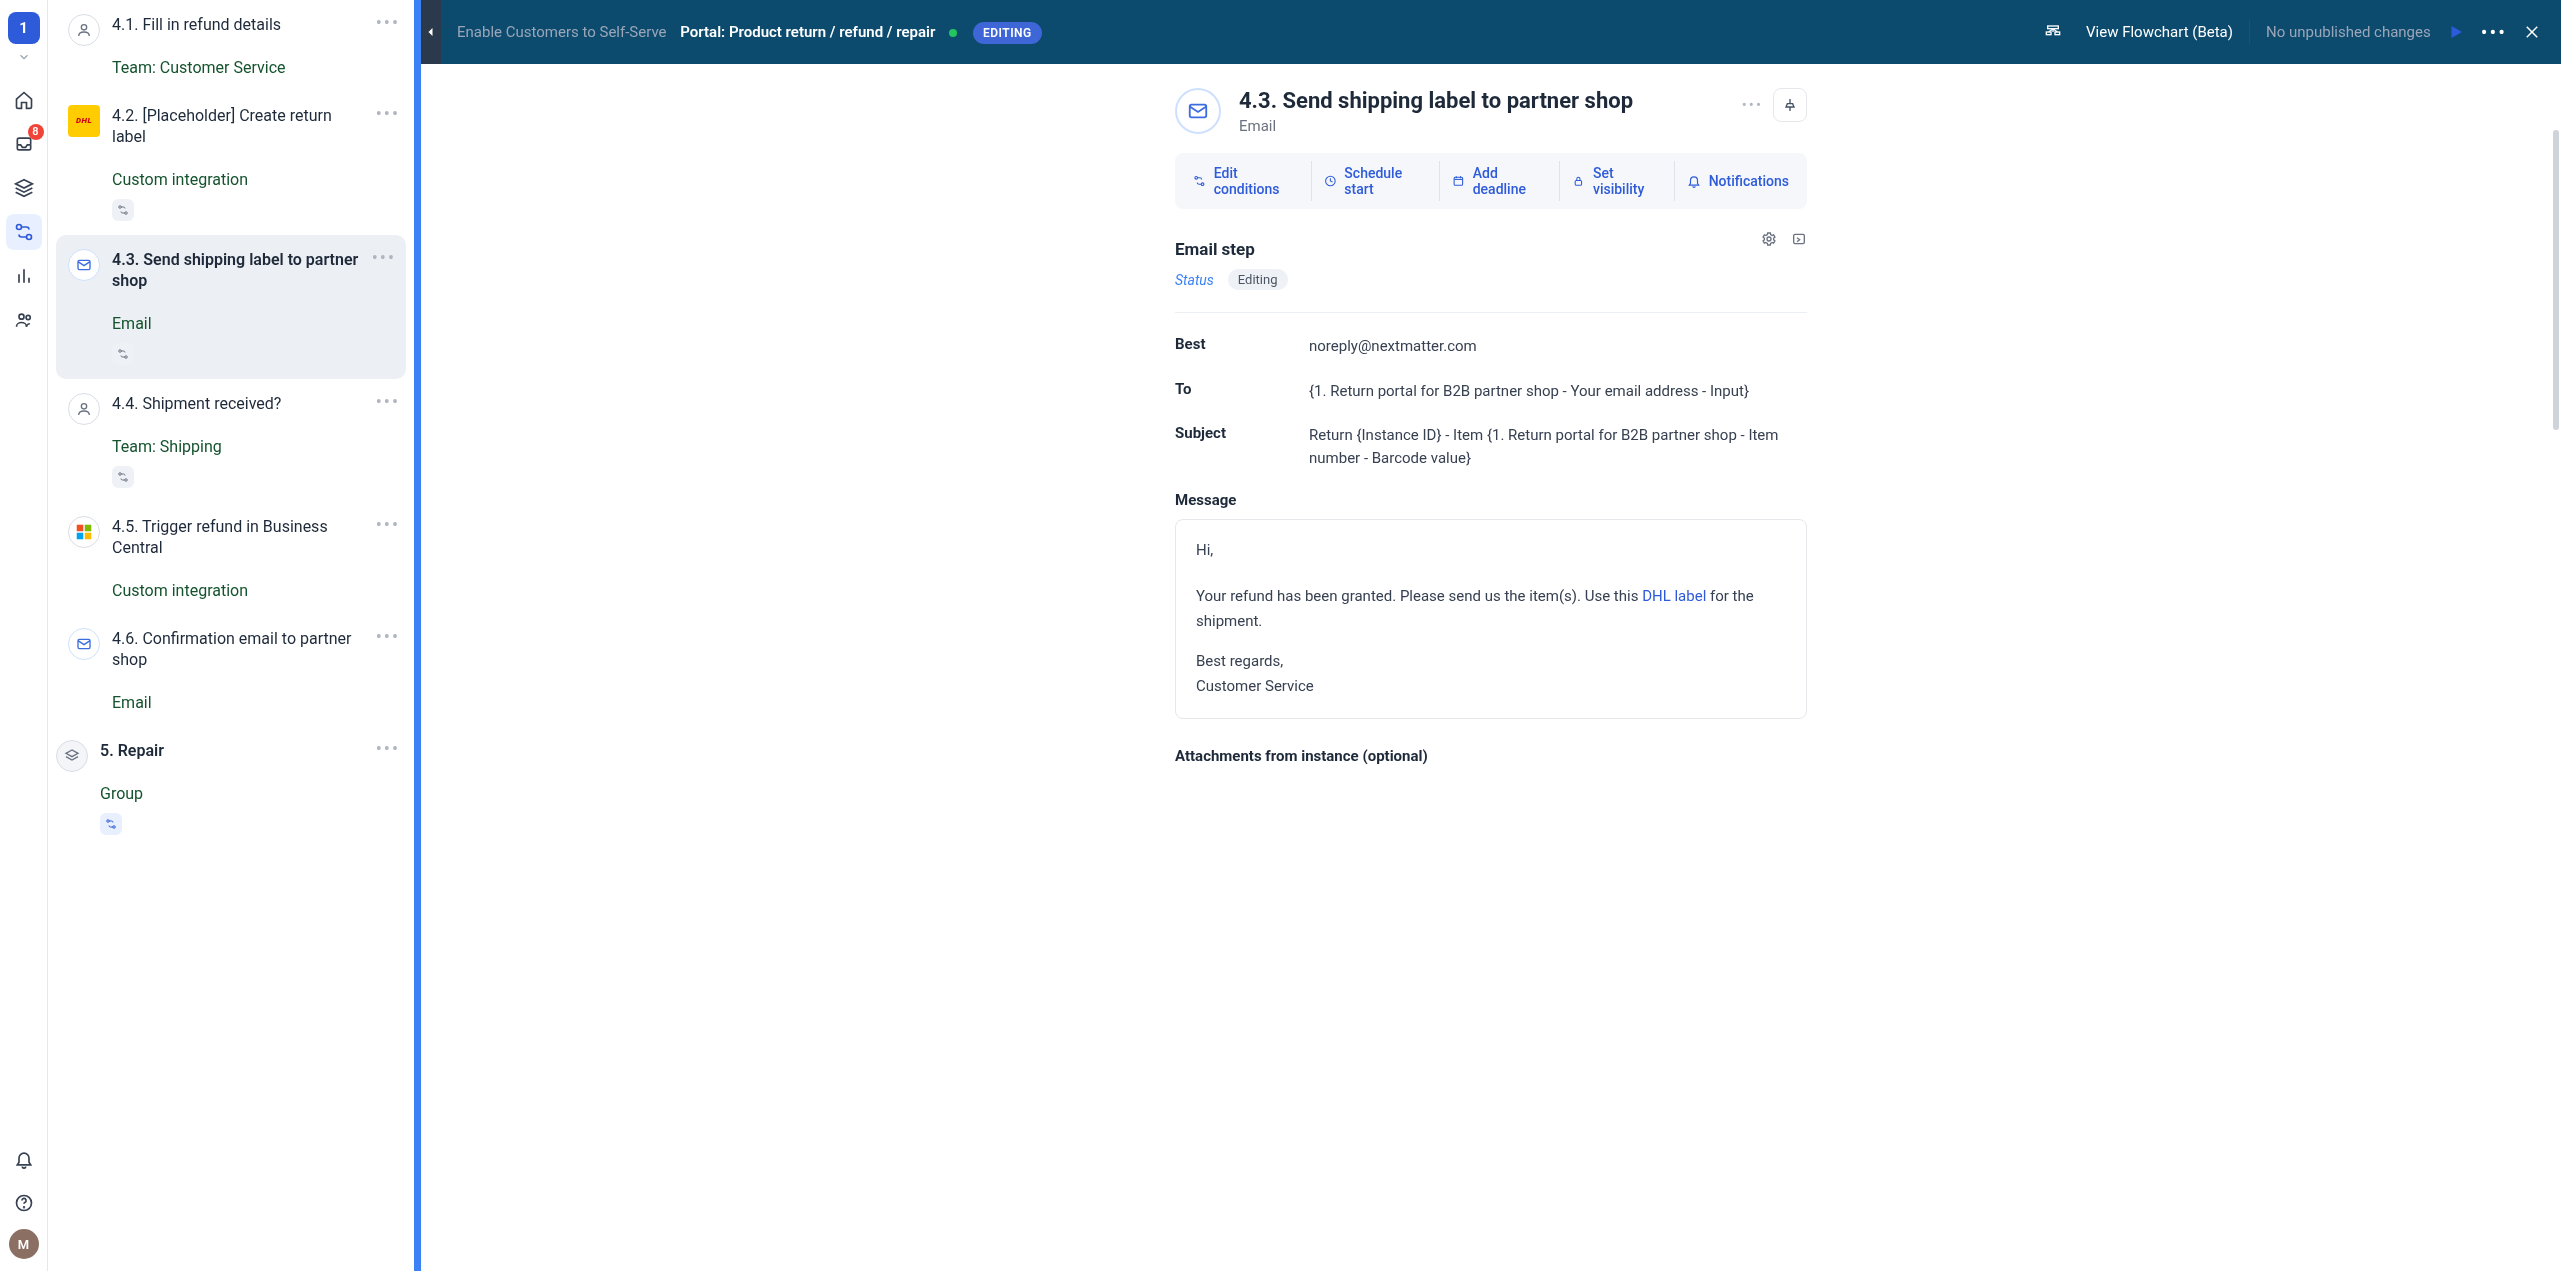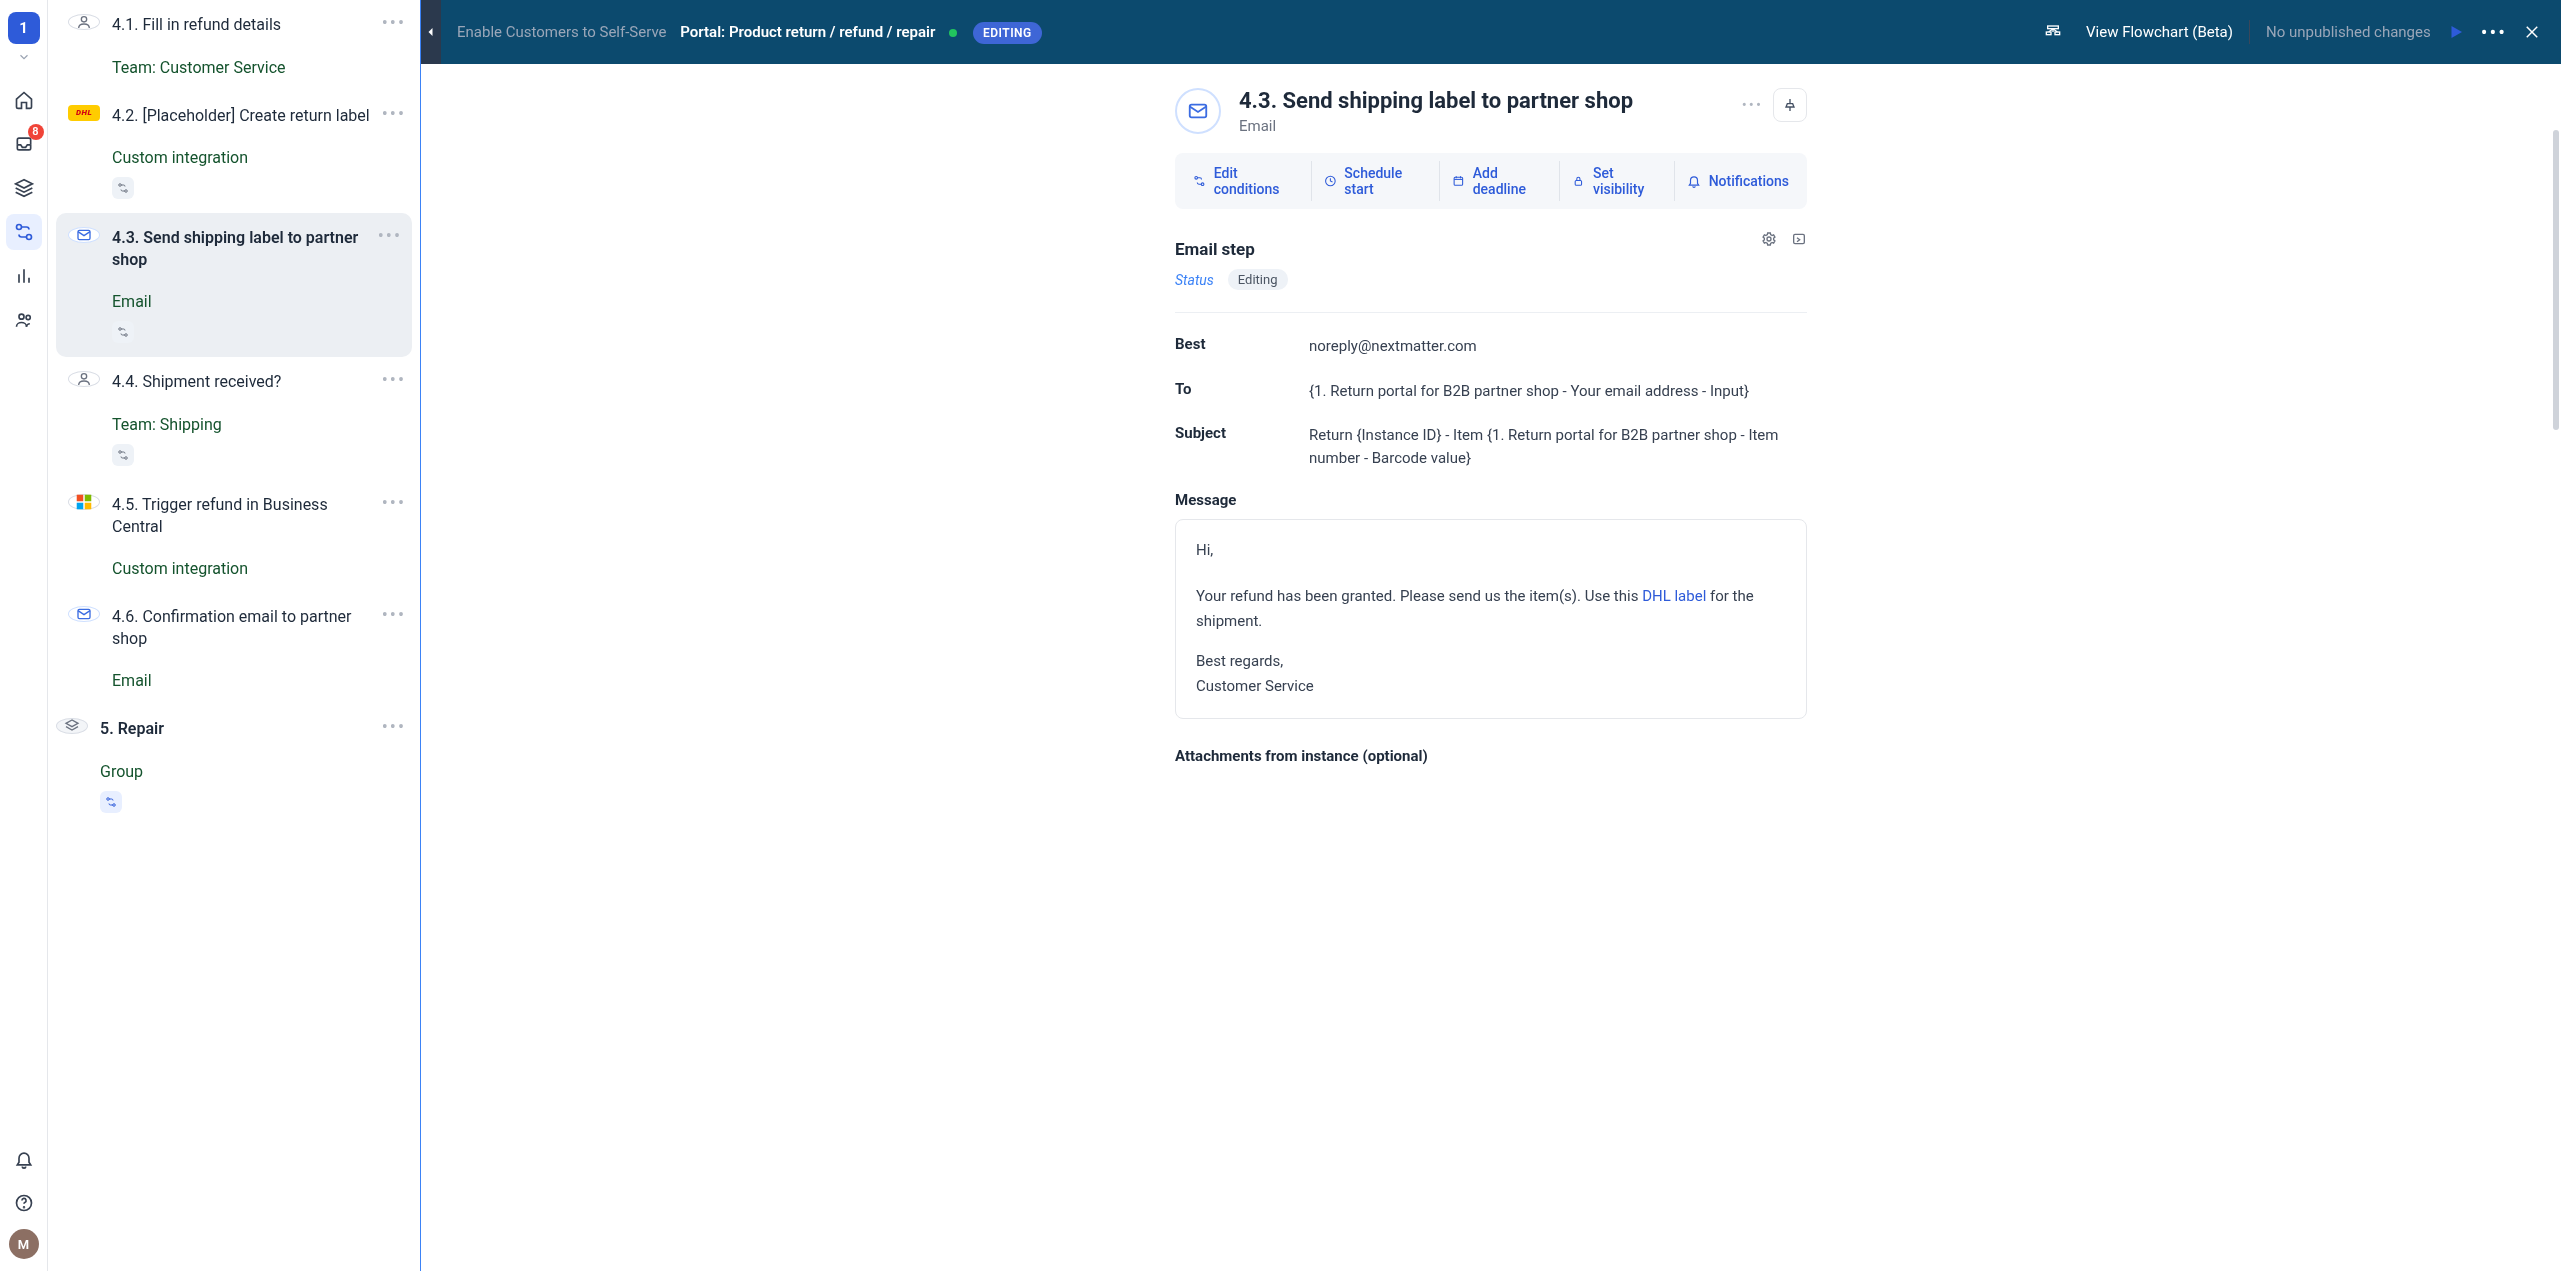--- a/index.html
+++ b/index.html
@@ -55,33 +55,33 @@
     width: 30px; height: 30px; border-radius: 50%;
     background: #8c6f63; color: #fff;
     display: flex; align-items: center; justify-content: center;
     font-weight: 600; font-size: 13px;
   }
 
   
   .steps {
     width: 373px;
     background: #fff;
-    border-right: 1px solid #3b82f6;
+    border-right: 7px solid #3b82f6;
     overflow-y: auto;
     position: relative;
   }
   .step {
     display: flex; gap: 12px;
     padding: 14px 48px 14px 20px;
     position: relative;
   }
   .step.sel { background: #eceff3; border-radius: 10px; margin: 0 8px; padding-left: 12px; padding-right: 40px; }
   .step.group { padding-left: 8px; }
   .step-icon {
-    width: 32px; height: 16px; flex: 0 0 32px;
+    width: 32px; height: 32px; flex: 0 0 32px;
     border-radius: 50%;
     border: 1px solid #d9dde5;
     background: #fff;
     display: flex; align-items: center; justify-content: center;
     color: #6b7280; font-size: 13px;
   }
   .step-icon.email { border-color: #cfe0ff; color: #3b6ce2; }
   .step-icon.dhl { border: none; border-radius: 4px; background: #ffcc00; color: #d40511; font-weight: 900; font-size: 8px; letter-spacing: 0.5px; font-style: italic; }
   .step-icon.ms { border-radius: 50%; }
   .step-icon.groupico { background: #f3f5f8; }

